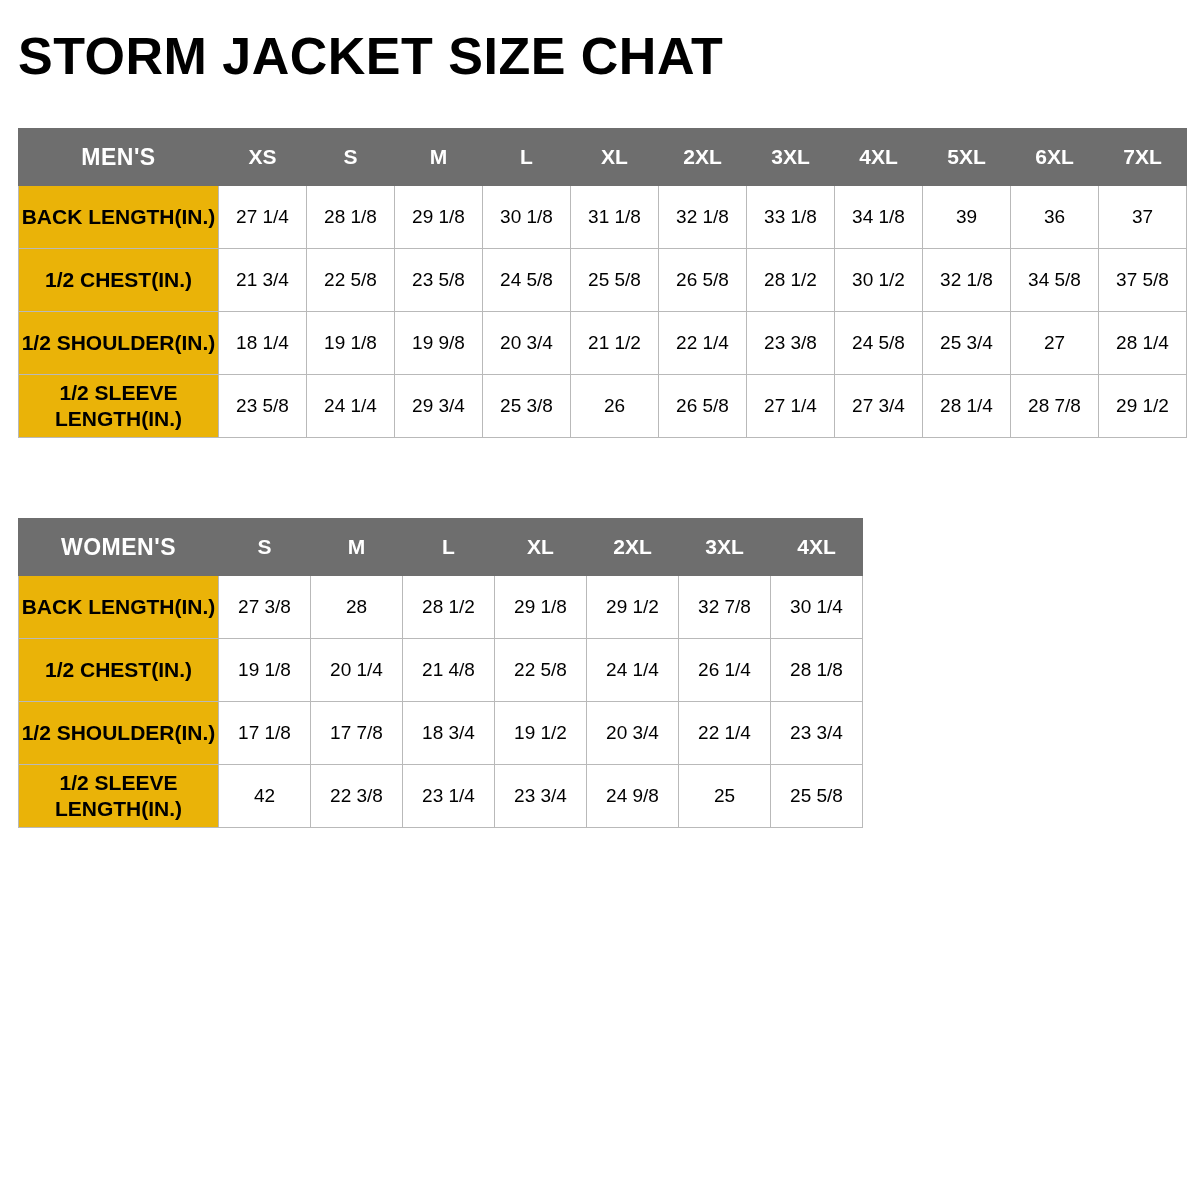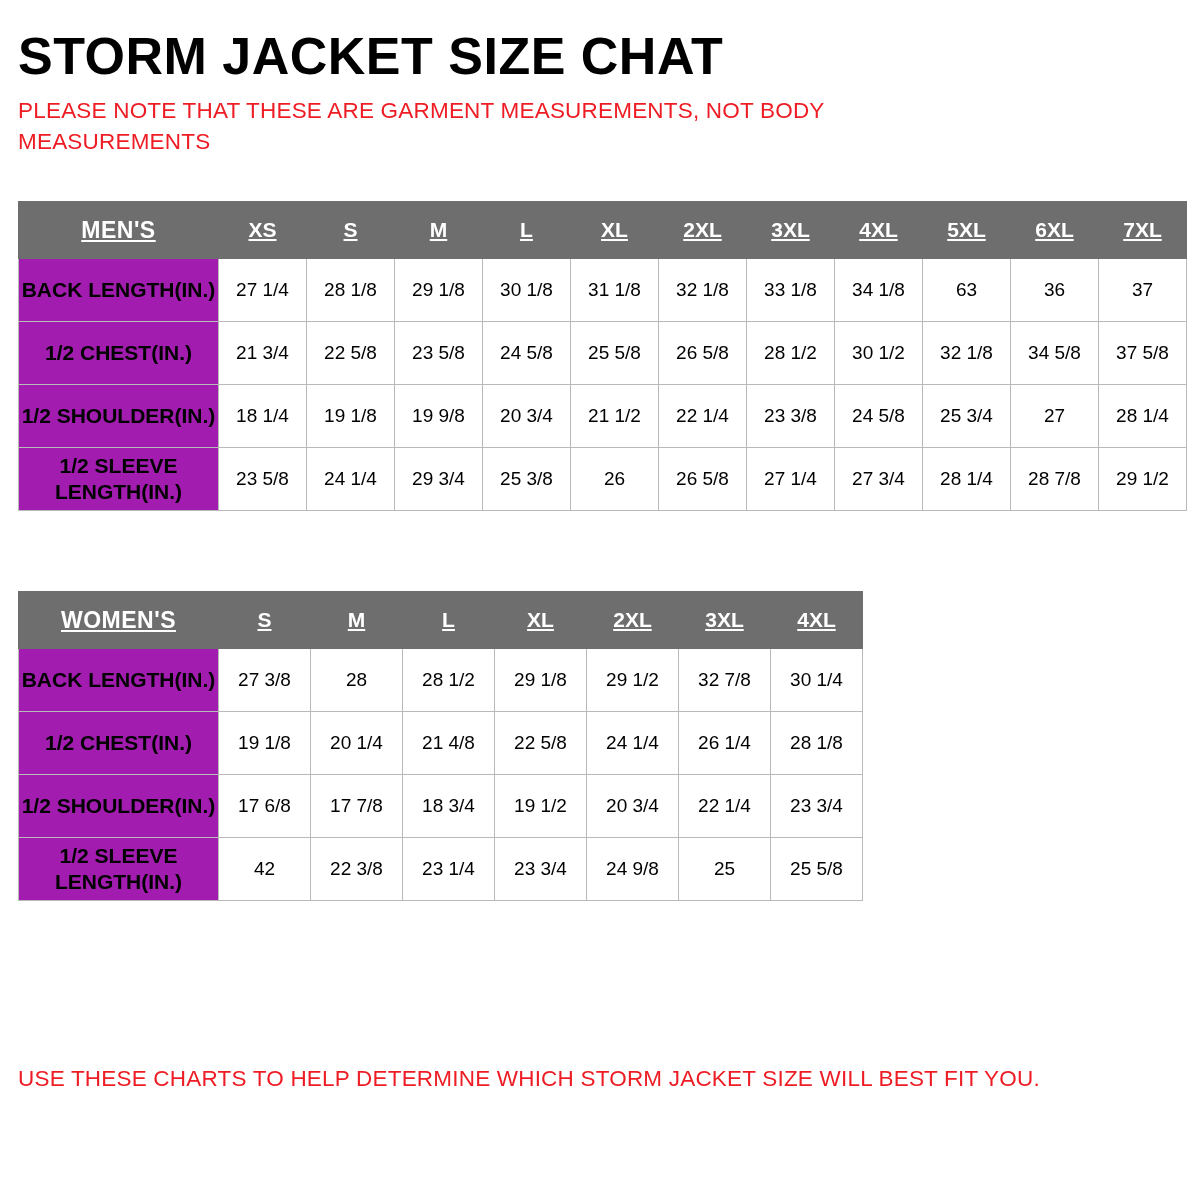--- a/index.html
+++ b/index.html
@@ -56,28 +56,27 @@
     color: #000;
     background: #ffffff;
   }
   thead th {
     background: #6e6e6e;
     color: #ffffff;
     font-weight: bold;
     font-size: 21px;
     height: 52px;
     border: 1px solid #6e6e6e;
-    text-decoration: underline;
   }
   thead th.corner {
     font-size: 23px;
     letter-spacing: 0.5px;
   }
   tbody th.rowlab {
-    background: #a21caf;
+    background: #eab308;
     color: #000;
     font-weight: bold;
     font-size: 21px;
     text-align: center;
     height: 58px;
   }
   tbody td {
     height: 58px;
   }
   
@@ -101,21 +100,20 @@
   }
   .gap { height: 64px; }
 </style>
 </head>
 <body>
 
 <div class="page">
 
   <h1 class="title">STORM JACKET SIZE CHAT</h1>
 
-  <p class="note">PLEASE NOTE THAT THESE ARE GARMENT MEASUREMENTS, NOT BODY MEASUREMENTS</p>
 
   <div class="table-wrap">
     <table class="men">
       <colgroup id="men-cols">
           <col class="lab">
           <col class="c">
           <col class="c">
           <col class="c">
           <col class="c">
           <col class="c">
@@ -146,21 +144,21 @@
           <tr>
             <th class="rowlab">BACK LENGTH(IN.)</th>
             <td>27 1/4</td>
             <td>28 1/8</td>
             <td>29 1/8</td>
             <td>30 1/8</td>
             <td>31 1/8</td>
             <td>32 1/8</td>
             <td>33 1/8</td>
             <td>34 1/8</td>
-            <td>63</td>
+            <td>39</td>
             <td>36</td>
             <td>37</td>
           </tr>
           <tr>
             <th class="rowlab">1/2 CHEST(IN.)</th>
             <td>21 3/4</td>
             <td>22 5/8</td>
             <td>23 5/8</td>
             <td>24 5/8</td>
             <td>25 5/8</td>
@@ -245,21 +243,21 @@
             <td>19 1/8</td>
             <td>20 1/4</td>
             <td>21 4/8</td>
             <td>22 5/8</td>
             <td>24 1/4</td>
             <td>26 1/4</td>
             <td>28 1/8</td>
           </tr>
           <tr>
             <th class="rowlab">1/2 SHOULDER(IN.)</th>
-            <td>17 6/8</td>
+            <td>17 1/8</td>
             <td>17 7/8</td>
             <td>18 3/4</td>
             <td>19 1/2</td>
             <td>20 3/4</td>
             <td>22 1/4</td>
             <td>23 3/4</td>
           </tr>
           <tr>
             <th class="rowlab">1/2 SLEEVE LENGTH(IN.)</th>
             <td>42</td>
@@ -267,15 +265,14 @@
             <td>23 1/4</td>
             <td>23 3/4</td>
             <td>24 9/8</td>
             <td>25</td>
             <td>25 5/8</td>
           </tr>
         </tbody>
     </table>
   </div>
 
-  <div class="footer-note">USE THESE CHARTS TO HELP DETERMINE WHICH STORM JACKET  SIZE WILL BEST FIT YOU.</div>
 
 </div>
 
 </body></html>

